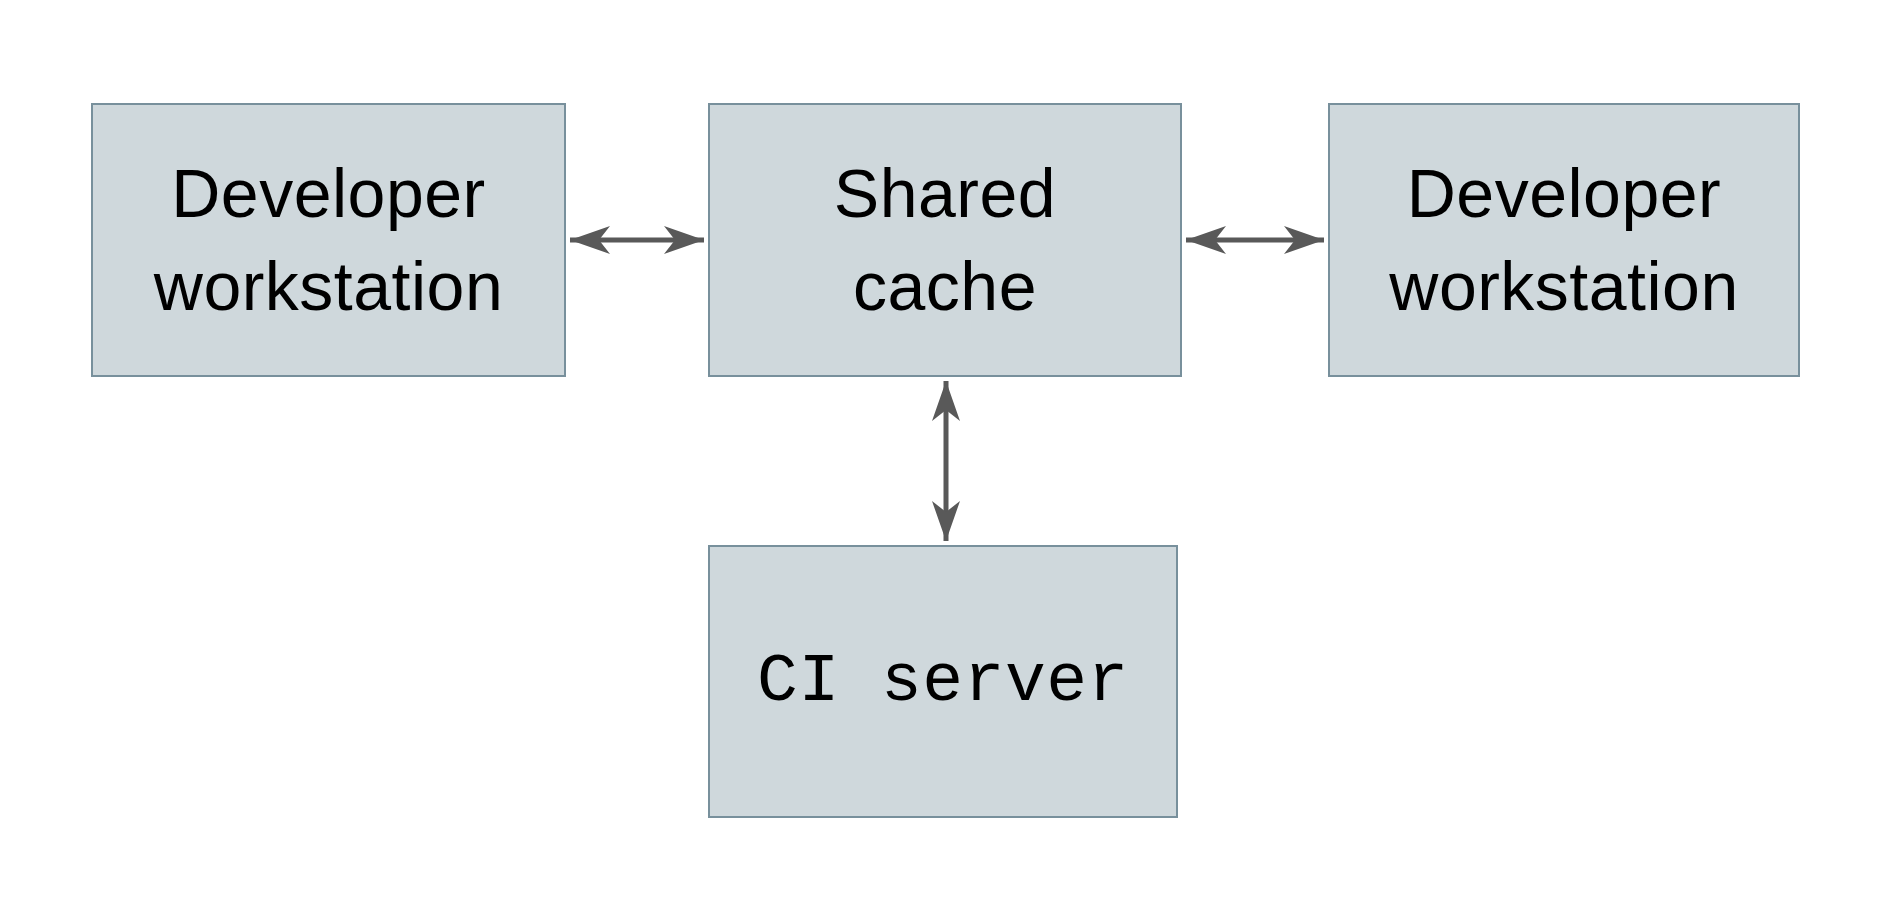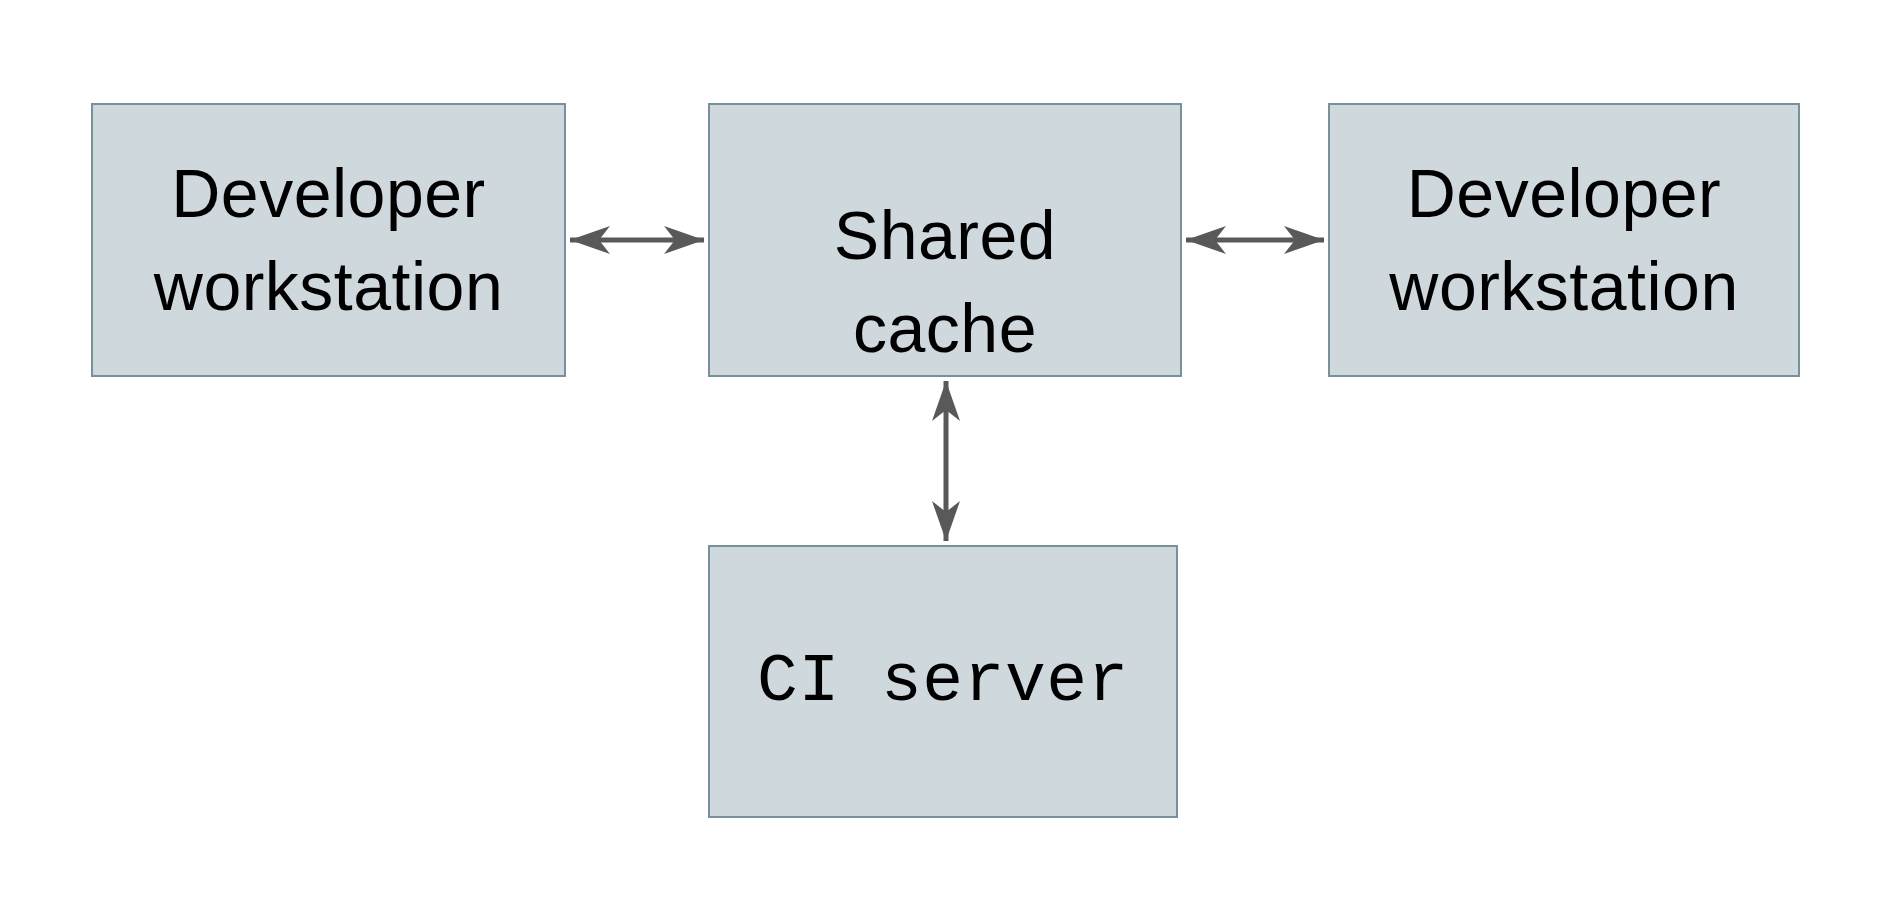--- a/index.html
+++ b/index.html
@@ -43,21 +43,21 @@
     text-align: center;
   }
   .node-label {
     color: var(--text);
     font-size: 68px;
     line-height: 93px;
     letter-spacing: 0.5px;
     white-space: pre-line;
   }
   .node-a { left: 91px;   top: 103px; width: 475px; height: 274px; }
-  .node-b { left: 708px;  top: 103px; width: 474px; height: 274px; align-items: flex-end; }
+  .node-b { left: 708px;  top: 103px; width: 474px; height: 274px; }
   .node-c { left: 1328px; top: 103px; width: 472px; height: 274px; }
   .node-d { left: 708px;  top: 545px; width: 470px; height: 273px; font-family: Liberation Mono, monospace; }
 </style>
 </head>
 <body>
 
 <div class="canvas">
 
   <svg class="edges" viewBox="0 0 1900 922" xmlns="http://www.w3.org/2000/svg">
     <defs>

